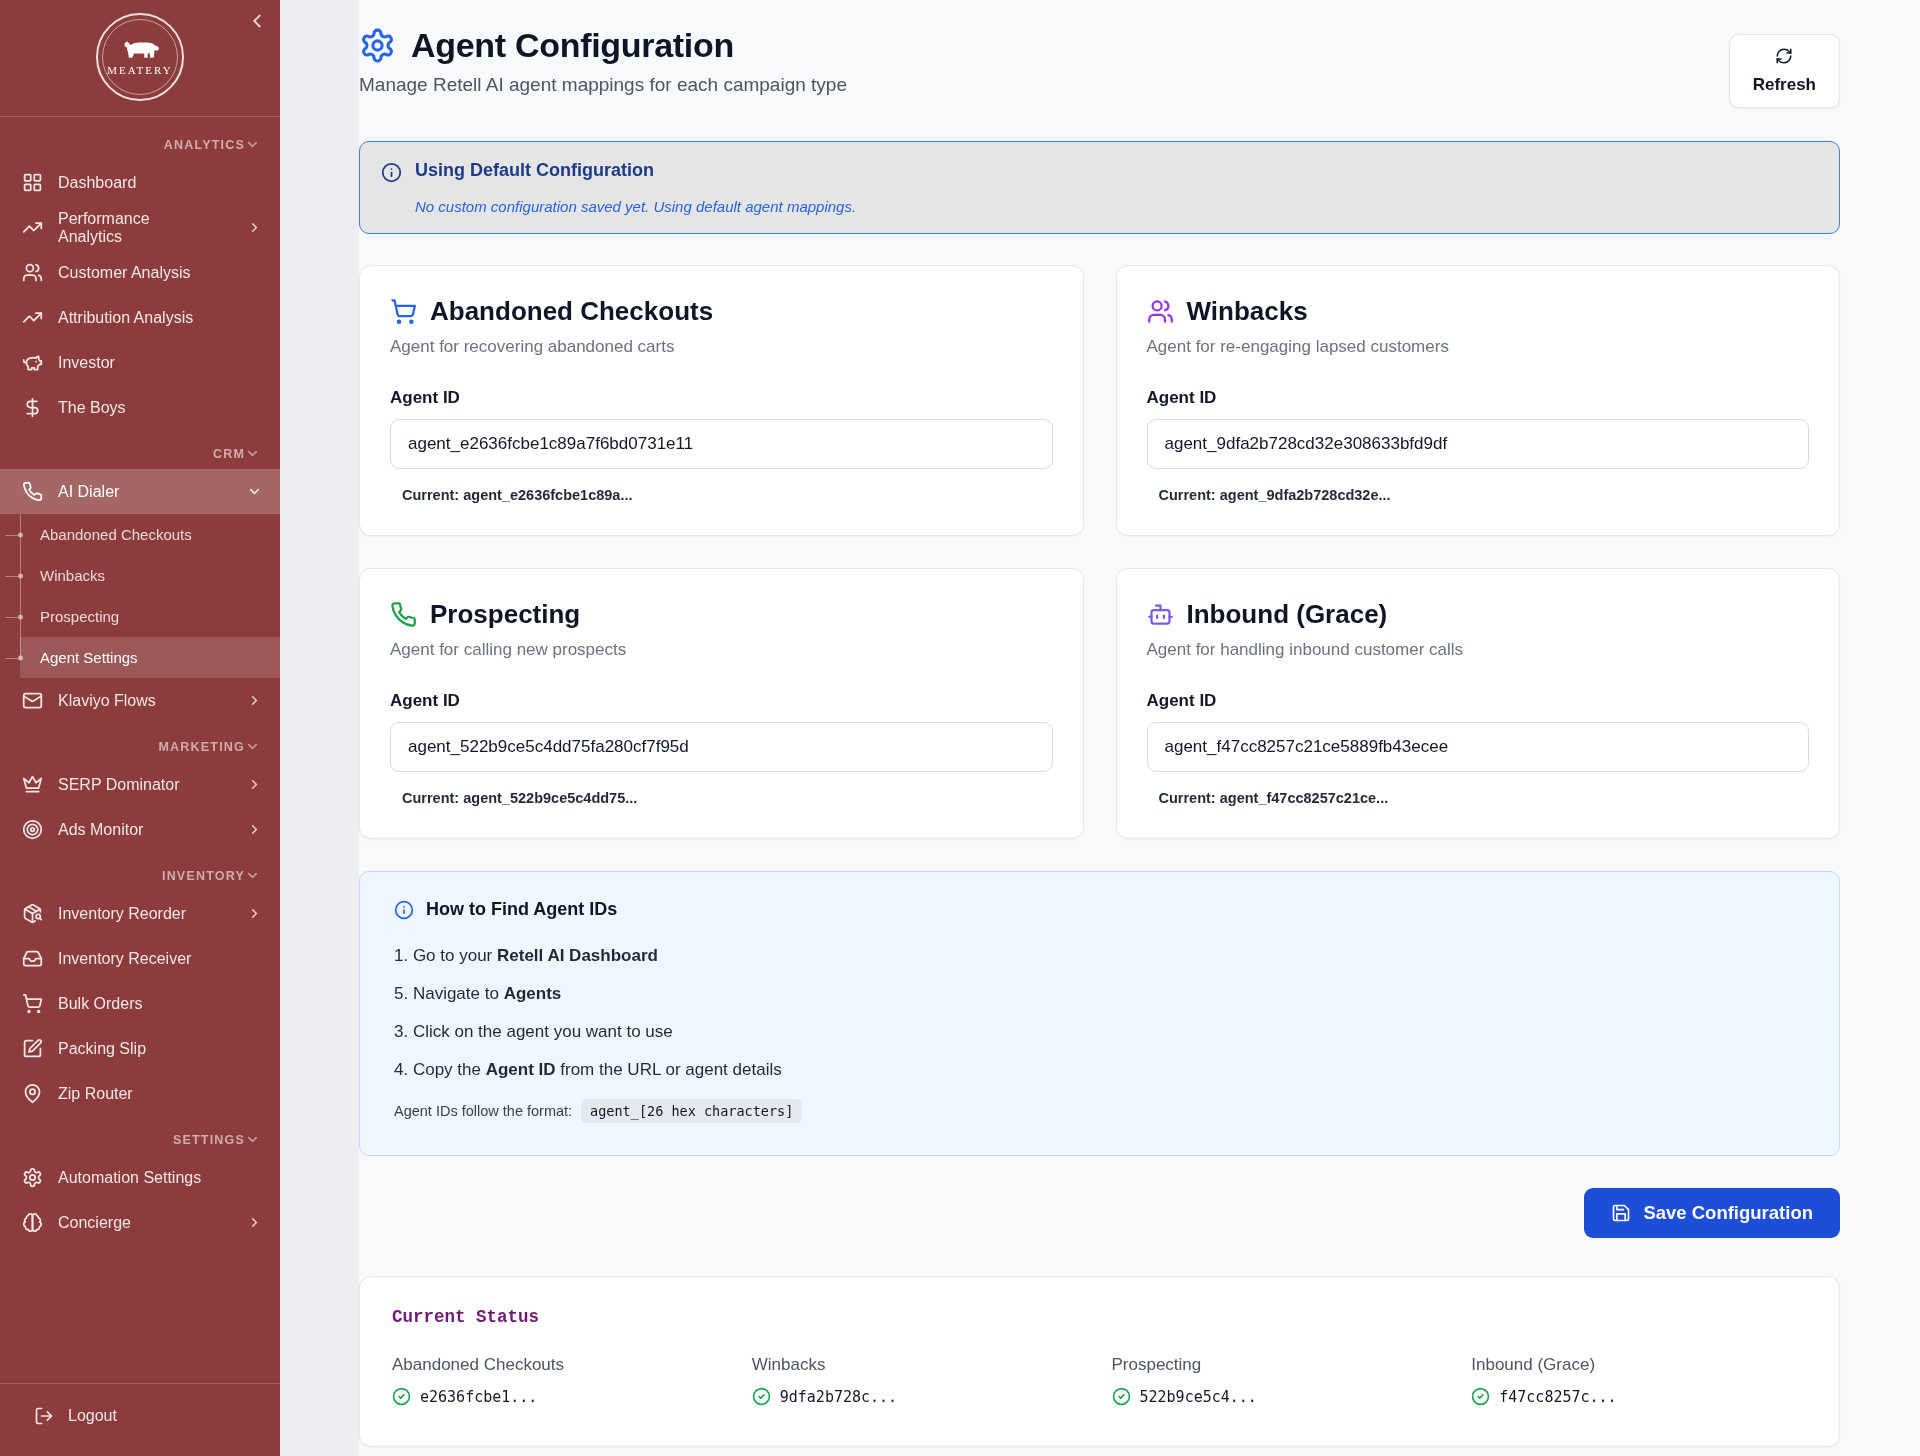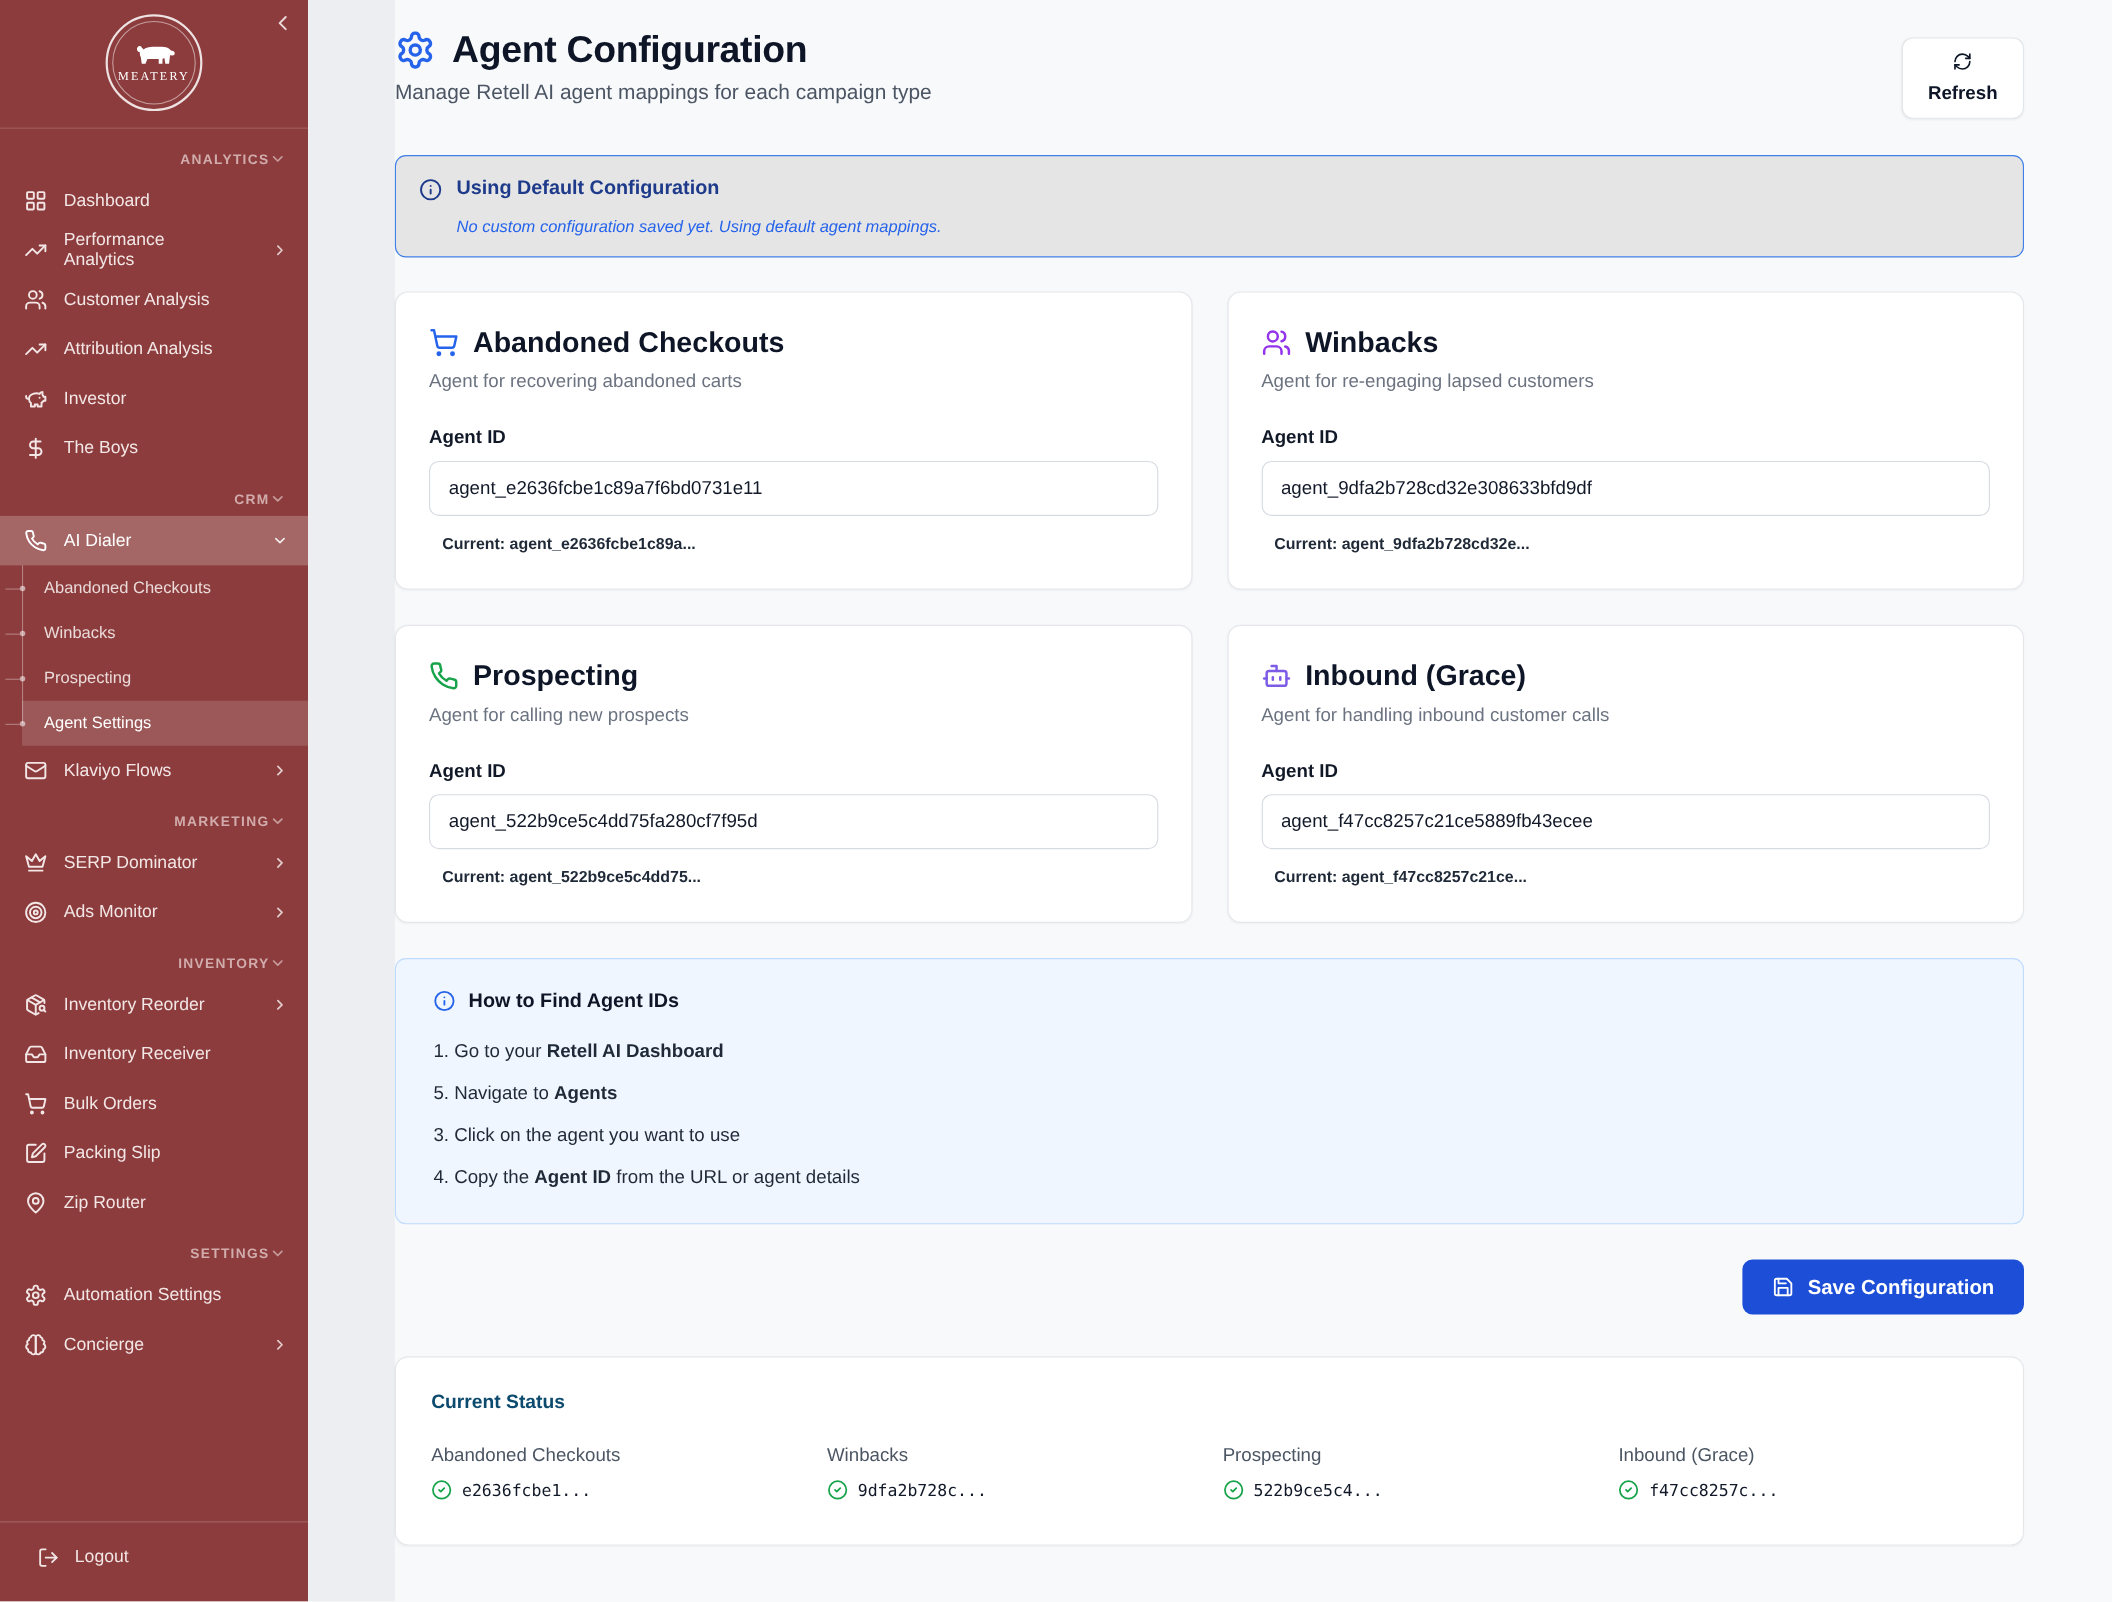--- a/index.html
+++ b/index.html
@@ -68,21 +68,21 @@
   .howto-title { font-size:18px; font-weight:bold; color:#0D1526; }
   .howto-steps { margin-top:26px; display:flex; flex-direction:column; gap:18px; font-size:17px; color:#1F2937; }
   .howto-format { margin-top:19px; font-size:14.5px; color:#374151; display:flex; align-items:center; gap:9px; }
   .code-chip { font-family:"DejaVu Sans Mono","Liberation Mono",monospace; font-size:13.5px; background:#E5E8EE; border-radius:5px; padding:4px 9px; color:#111827; }
 
   .save-row { margin-top:32px; display:flex; justify-content:flex-end; }
   .save-btn { display:flex; align-items:center; gap:12px; background:#1d4ed8; color:#fff; border:none; border-radius:9px; padding:0 27px; height:50px; font-size:18.5px; font-weight:bold; cursor:pointer; }
   .save-btn .ic { width:20px; height:20px; }
 
   .status-card { margin-top:38px; background:#fff; border:1px solid #E5E7EB; border-radius:12px; padding:30px 32px 40px; box-shadow:0 1px 2px rgba(16,24,40,.04); }
-  .status-title { font-size:17.5px; font-weight:bold; color:#0c4a6e; }
+  .status-title { font-size:17.5px; font-weight:bold; color:#701a75;font-family:Liberation Mono, monospace; }
   .status-grid { margin-top:28px; display:grid; grid-template-columns:repeat(4,1fr); gap:24px; }
   .status-label { font-size:17px; color:#4B5563; }
   .status-value { margin-top:12px; display:flex; align-items:center; gap:9px; }
   .status-value .ic { width:19px; height:19px; color:#16A34A; }
   .status-id { font-family:"DejaVu Sans Mono","Liberation Mono",monospace; font-size:15px; color:#111827; }
 </style>
 </head>
 <body>
 
 <aside class="sidebar">
@@ -430,20 +430,24 @@
           <line x1="12" y1="16" x2="12" y2="12"></line>
           <line x1="12" y1="8" x2="12.01" y2="8"></line>
         </svg>
       <span class="howto-title">How to Find Agent IDs</span>
     </div>
     <div class="howto-steps">
       <div class="step"><span>1. Go to your </span><b>Retell AI Dashboard</b><span></span></div>
       <div class="step"><span>5. Navigate to </span><b>Agents</b><span></span></div>
       <div class="step"><span>3. Click on the agent you want to use</span><b></b><span></span></div>
       <div class="step"><span>4. Copy the </span><b>Agent ID</b><span> from the URL or agent details</span></div>
+    </div>
+    <div class="howto-format">
+      <span>Agent IDs follow the format:</span>
+      <span class="code-chip">agent_[26 hex characters]</span>
     </div>
   </div>
 
   <div class="save-row">
     <button class="save-btn">
       <svg class="ic" viewBox="0 0 24 24" fill="none" stroke="currentColor" stroke-width="2" stroke-linecap="round" stroke-linejoin="round">
           <path d="M19 21H5a2 2 0 0 1-2-2V5a2 2 0 0 1 2-2h11l5 5v11a2 2 0 0 1-2 2z"></path>
           <polyline points="17 21 17 13 7 13 7 21"></polyline>
           <polyline points="7 3 7 8 15 8"></polyline>
         </svg>

